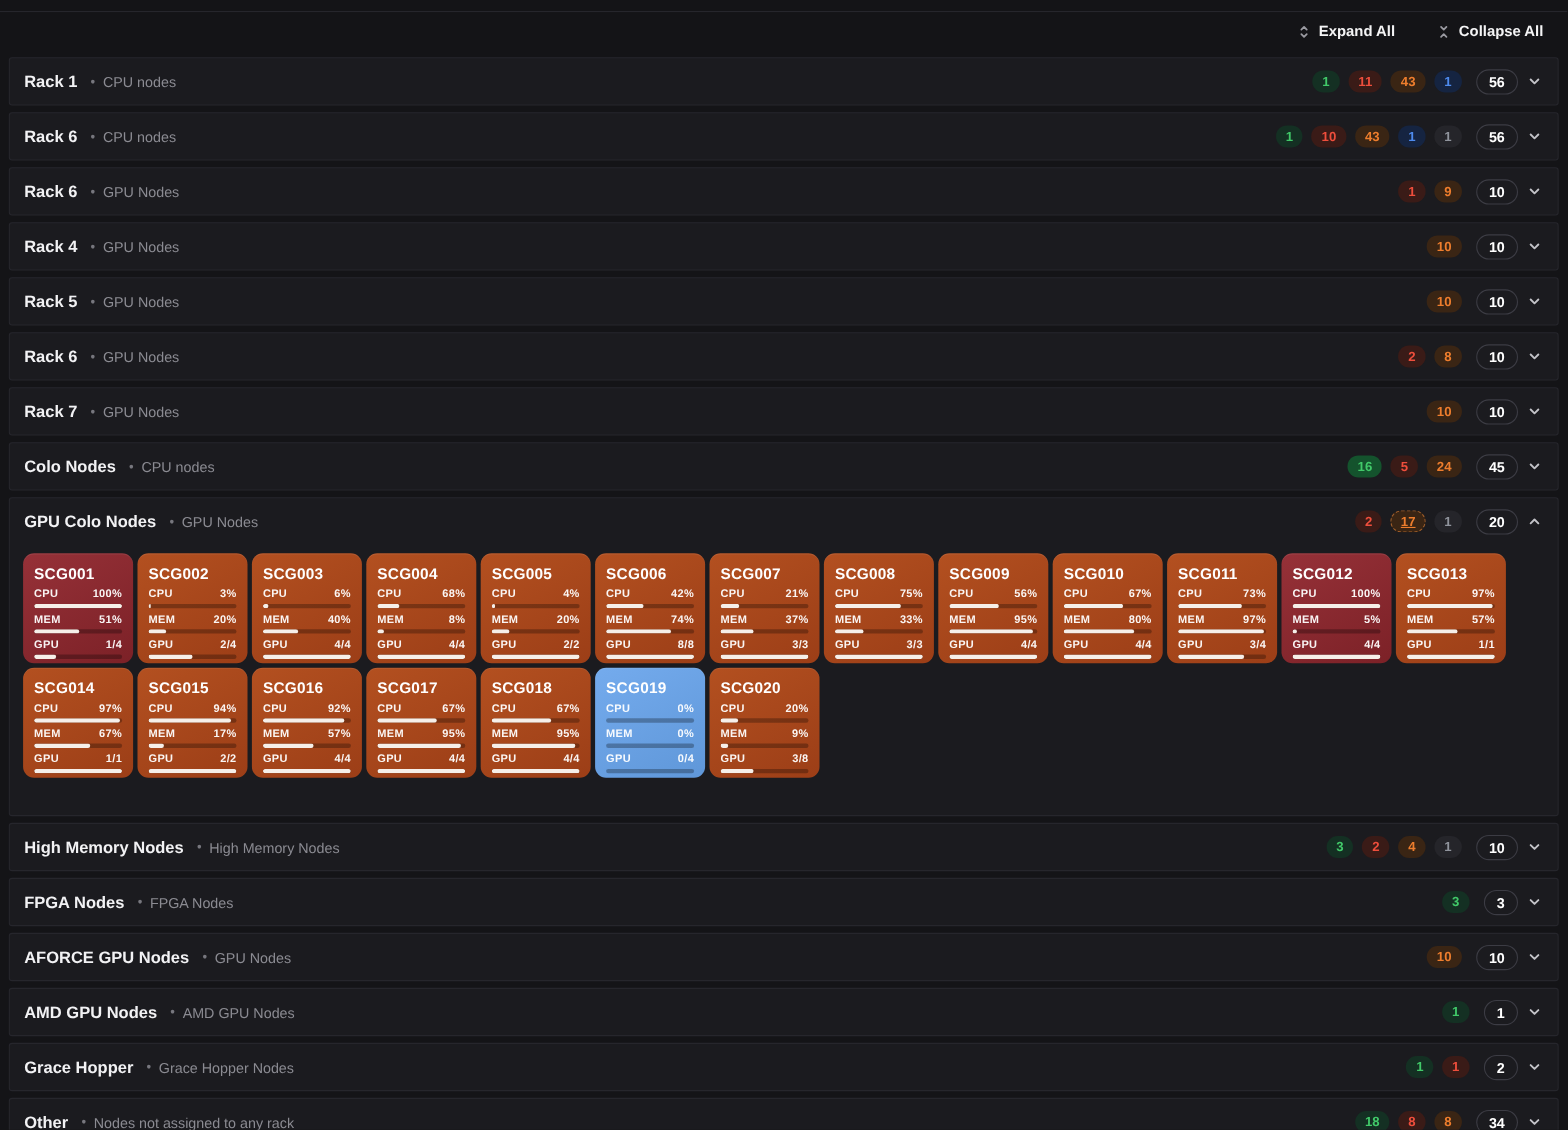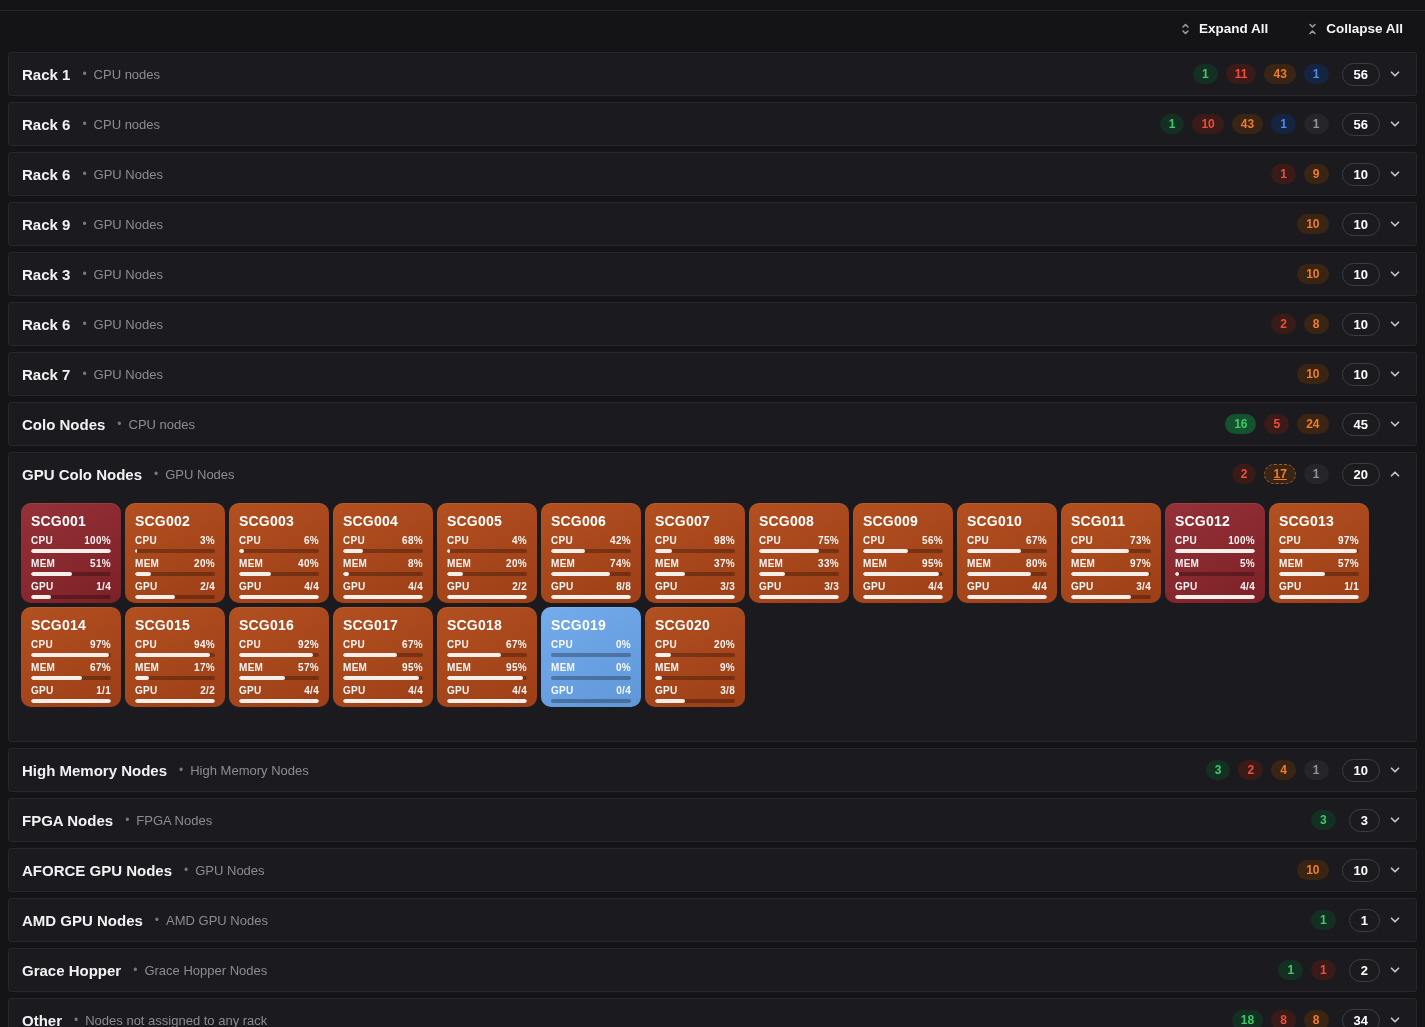--- a/index.html
+++ b/index.html
@@ -119,39 +119,39 @@
         <svg width="14" height="14" viewBox="0 0 16 16" fill="none" stroke-width="2" stroke-linecap="round" stroke-linejoin="round">
             <path class="chev-path" d="M4 6 L8 10 L12 6"></path>
           </svg>
       </span>
     </header>
 
   </section>
 
   <section class="rack">
     <header class="rack-header">
-      <span class="rack-title">Rack 9</span>
+      <span class="rack-title">Rack 4</span>
       <span class="rack-sub">GPU Nodes</span>
       <span class="spacer"></span>
       <span class="badges">
           <span class="badge" style="background: rgb(58, 37, 20); color: rgb(237, 125, 45);">10</span>
         </span>
       <span class="total-pill">10</span>
       <span class="chev">
         <svg width="14" height="14" viewBox="0 0 16 16" fill="none" stroke-width="2" stroke-linecap="round" stroke-linejoin="round">
             <path class="chev-path" d="M4 6 L8 10 L12 6"></path>
           </svg>
       </span>
     </header>
 
   </section>
 
   <section class="rack">
     <header class="rack-header">
-      <span class="rack-title">Rack 3</span>
+      <span class="rack-title">Rack 5</span>
       <span class="rack-sub">GPU Nodes</span>
       <span class="spacer"></span>
       <span class="badges">
           <span class="badge" style="background: rgb(58, 37, 20); color: rgb(237, 125, 45);">10</span>
         </span>
       <span class="total-pill">10</span>
       <span class="chev">
         <svg width="14" height="14" viewBox="0 0 16 16" fill="none" stroke-width="2" stroke-linecap="round" stroke-linejoin="round">
             <path class="chev-path" d="M4 6 L8 10 L12 6"></path>
           </svg>
@@ -382,21 +382,21 @@
           </div>
     <div class="bar">
             <div class="bar-fill b-gpu" style="width: 100%;"></div>
           </div>
   </div>
 
   <div class="node-card" style="--from: #b35020; --to: #9c3e17;">
     <div class="node-name">SCG007</div>
     <div class="stat-row">
             <span class="s-cpu-l">CPU</span>
-            <span class="s-cpu-v">98%</span>
+            <span class="s-cpu-v">21%</span>
           </div>
     <div class="bar">
             <div class="bar-fill b-cpu" style="width: 21%;"></div>
           </div>
     <div class="stat-row">
             <span class="s-mem-l">MEM</span>
             <span class="s-mem-v">37%</span>
           </div>
     <div class="bar">
             <div class="bar-fill b-mem" style="width: 37%;"></div>

